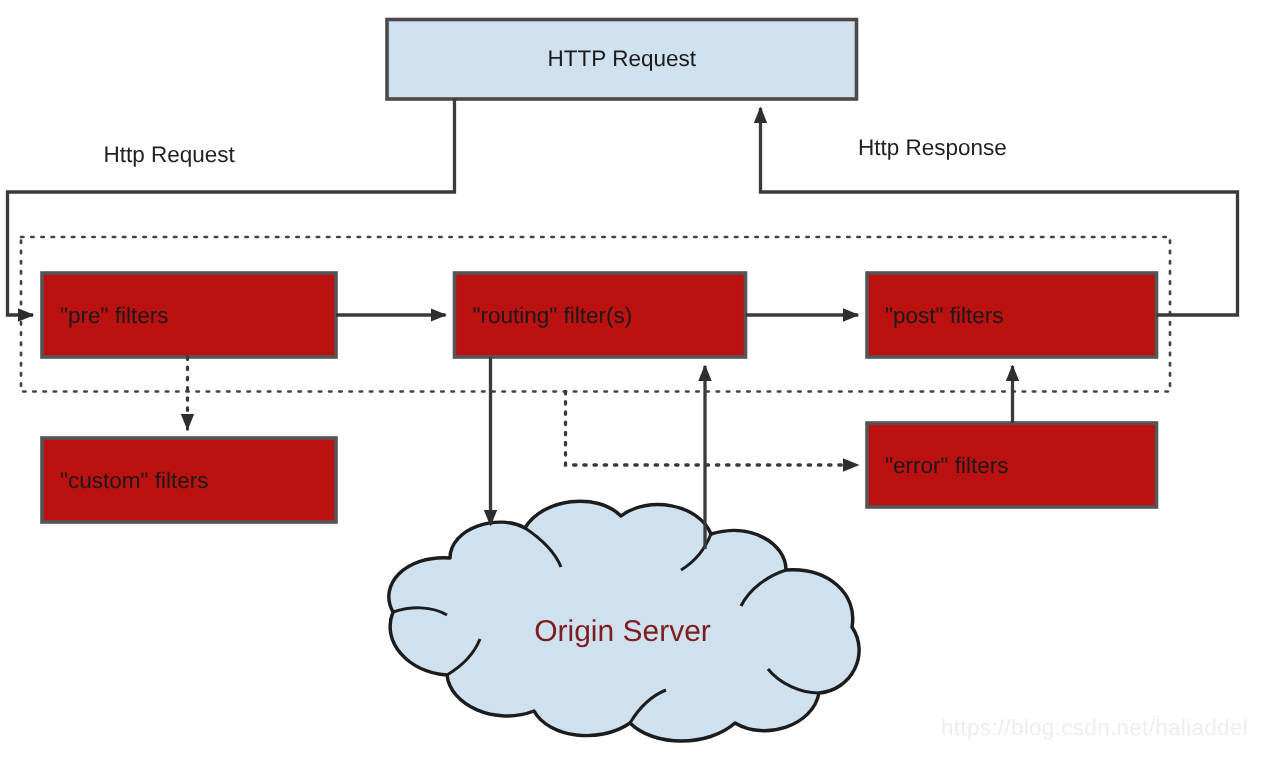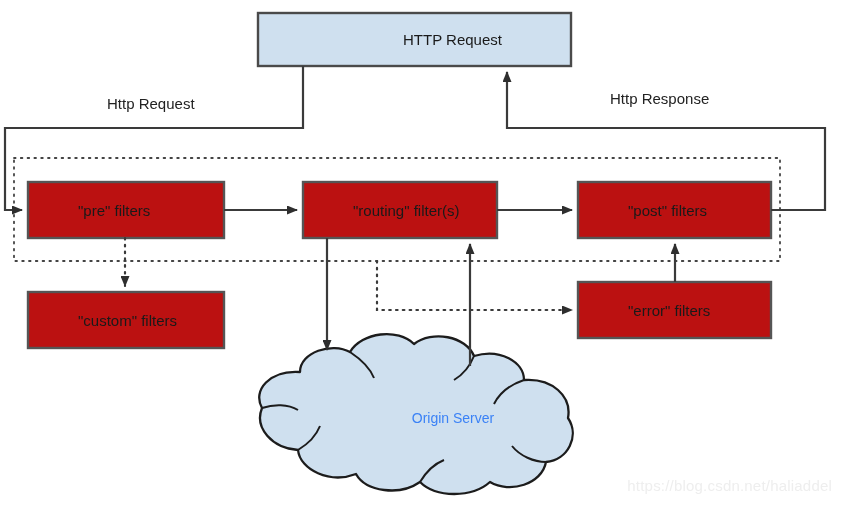--- a/index.html
+++ b/index.html
@@ -21,32 +21,31 @@
     top: 0;
     width: 844px;
     height: 508px;
   }
   .node-label {
     position: absolute;
     font-family: "Liberation Sans", sans-serif;
     color: #1a1a1a;
     white-space: nowrap;
     pointer-events: none;
-    margin-left: 38px;
   }
   .box-label {
     font-size: 15px;
   }
   .edge-label {
     font-size: 15px;
     color: #222222;
   }
   .cloud-label {
-    font-size: 14px;
-    color: #3b82f6;
+    font-size: 20px;
+    color: #7f1d1d;
   }
   .watermark {
     position: absolute;
     right: 12px;
     bottom: 14px;
     font-size: 15px;
     color: #eeeeee;
     letter-spacing: 0.2px;
     white-space: nowrap;
     font-family: "Liberation Sans", sans-serif;

